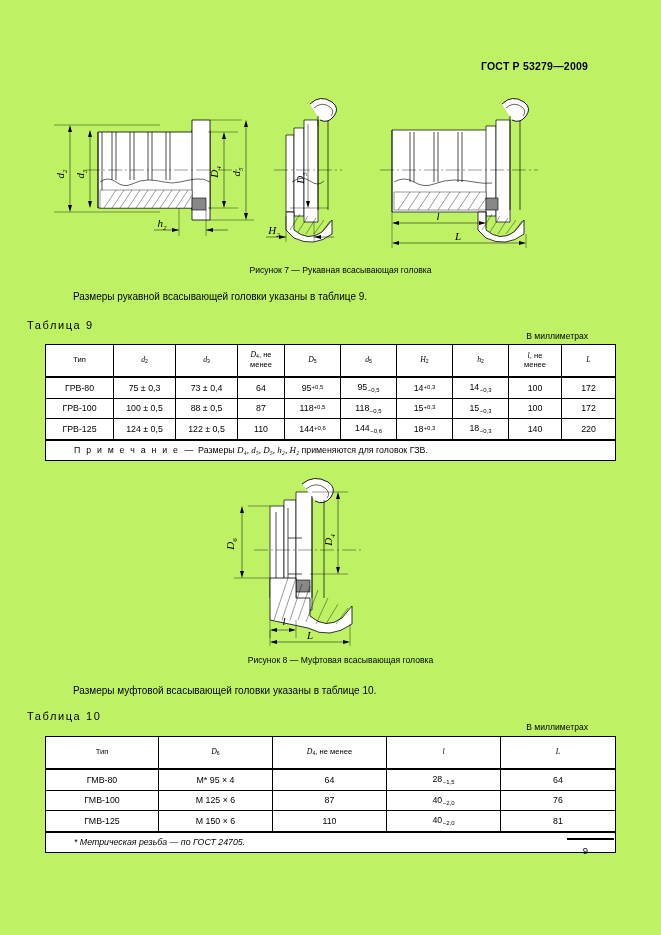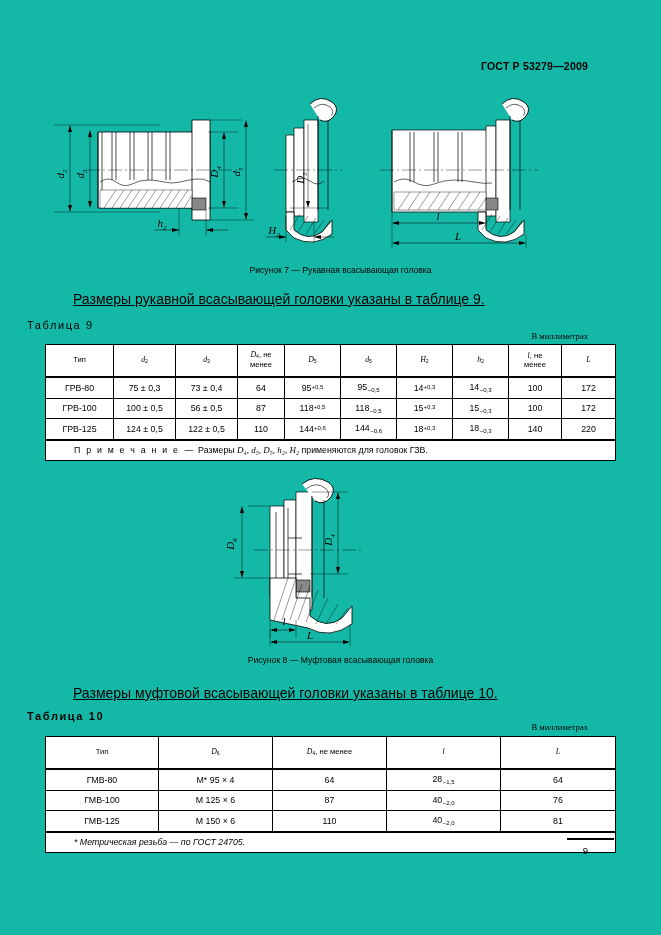--- a/index.html
+++ b/index.html
@@ -11,21 +11,21 @@
     width: 661px;
     height: 935px;
     position: relative;
     font-family: "Liberation Sans", sans-serif;
     color: #000;
     overflow: hidden;
   }
   .page {
     position: absolute;
     inset: 0;
-    background: #14b8a6;
+    background: #bef264;
   }
 
   
   .std-header {
     position: absolute;
     top: 60px;
     right: 73px;
     font-size: 10.5px;
     font-weight: bold;
     letter-spacing: 0.2px;
@@ -49,40 +49,38 @@
     font-size: 8.6px;
     white-space: nowrap;
     padding-left: 20px;
   }
   #caption7 { top: 265px; }
   #caption8 { top: 655px; }
 
   .body-para {
     position: absolute;
     left: 73px;
-    font-size: 14px;
-    text-decoration: underline;
+    font-size: 10px;
   }
   #para9  { top: 291px; }
   #para10 { top: 685px; }
 
   .table-label {
     position: absolute;
     left: 27px;
     font-size: 11px;
     letter-spacing: 1.6px;
   }
   #tlabel9  { top: 319px; }
-  #tlabel10 { top: 710px; font-weight: bold; }
+  #tlabel10 { top: 710px; }
 
   .units-label {
     position: absolute;
     right: 73px;
     font-size: 8.6px;
-    font-family: Liberation Serif, serif;
   }
   #units9  { top: 331px; }
   #units10 { top: 722px; }
 
   
   .gost-table {
     position: absolute;
     left: 45px;
     width: 570px;
     border-collapse: collapse;
@@ -381,21 +379,21 @@
         <td><span class="tol"><span>95</span><sup>+0,5</sup></span></td>
         <td><span class="tol"><span>95</span><sub>−0,5</sub></span></td>
         <td><span class="tol"><span>14</span><sup>+0,3</sup></span></td>
         <td><span class="tol"><span>14</span><sub>−0,3</sub></span></td>
         <td>100</td>
         <td class="outer-r">172</td>
       </tr>
       <tr>
         <td class="outer-l">ГРВ-100</td>
         <td>100 ± 0,5</td>
-        <td>56 ± 0,5</td>
+        <td>88 ± 0,5</td>
         <td>87</td>
         <td><span class="tol"><span>118</span><sup>+0,5</sup></span></td>
         <td><span class="tol"><span>118</span><sub>−0,5</sub></span></td>
         <td><span class="tol"><span>15</span><sup>+0,3</sup></span></td>
         <td><span class="tol"><span>15</span><sub>−0,3</sub></span></td>
         <td>100</td>
         <td class="outer-r">172</td>
       </tr>
       <tr>
         <td class="outer-l">ГРВ-125</td>

